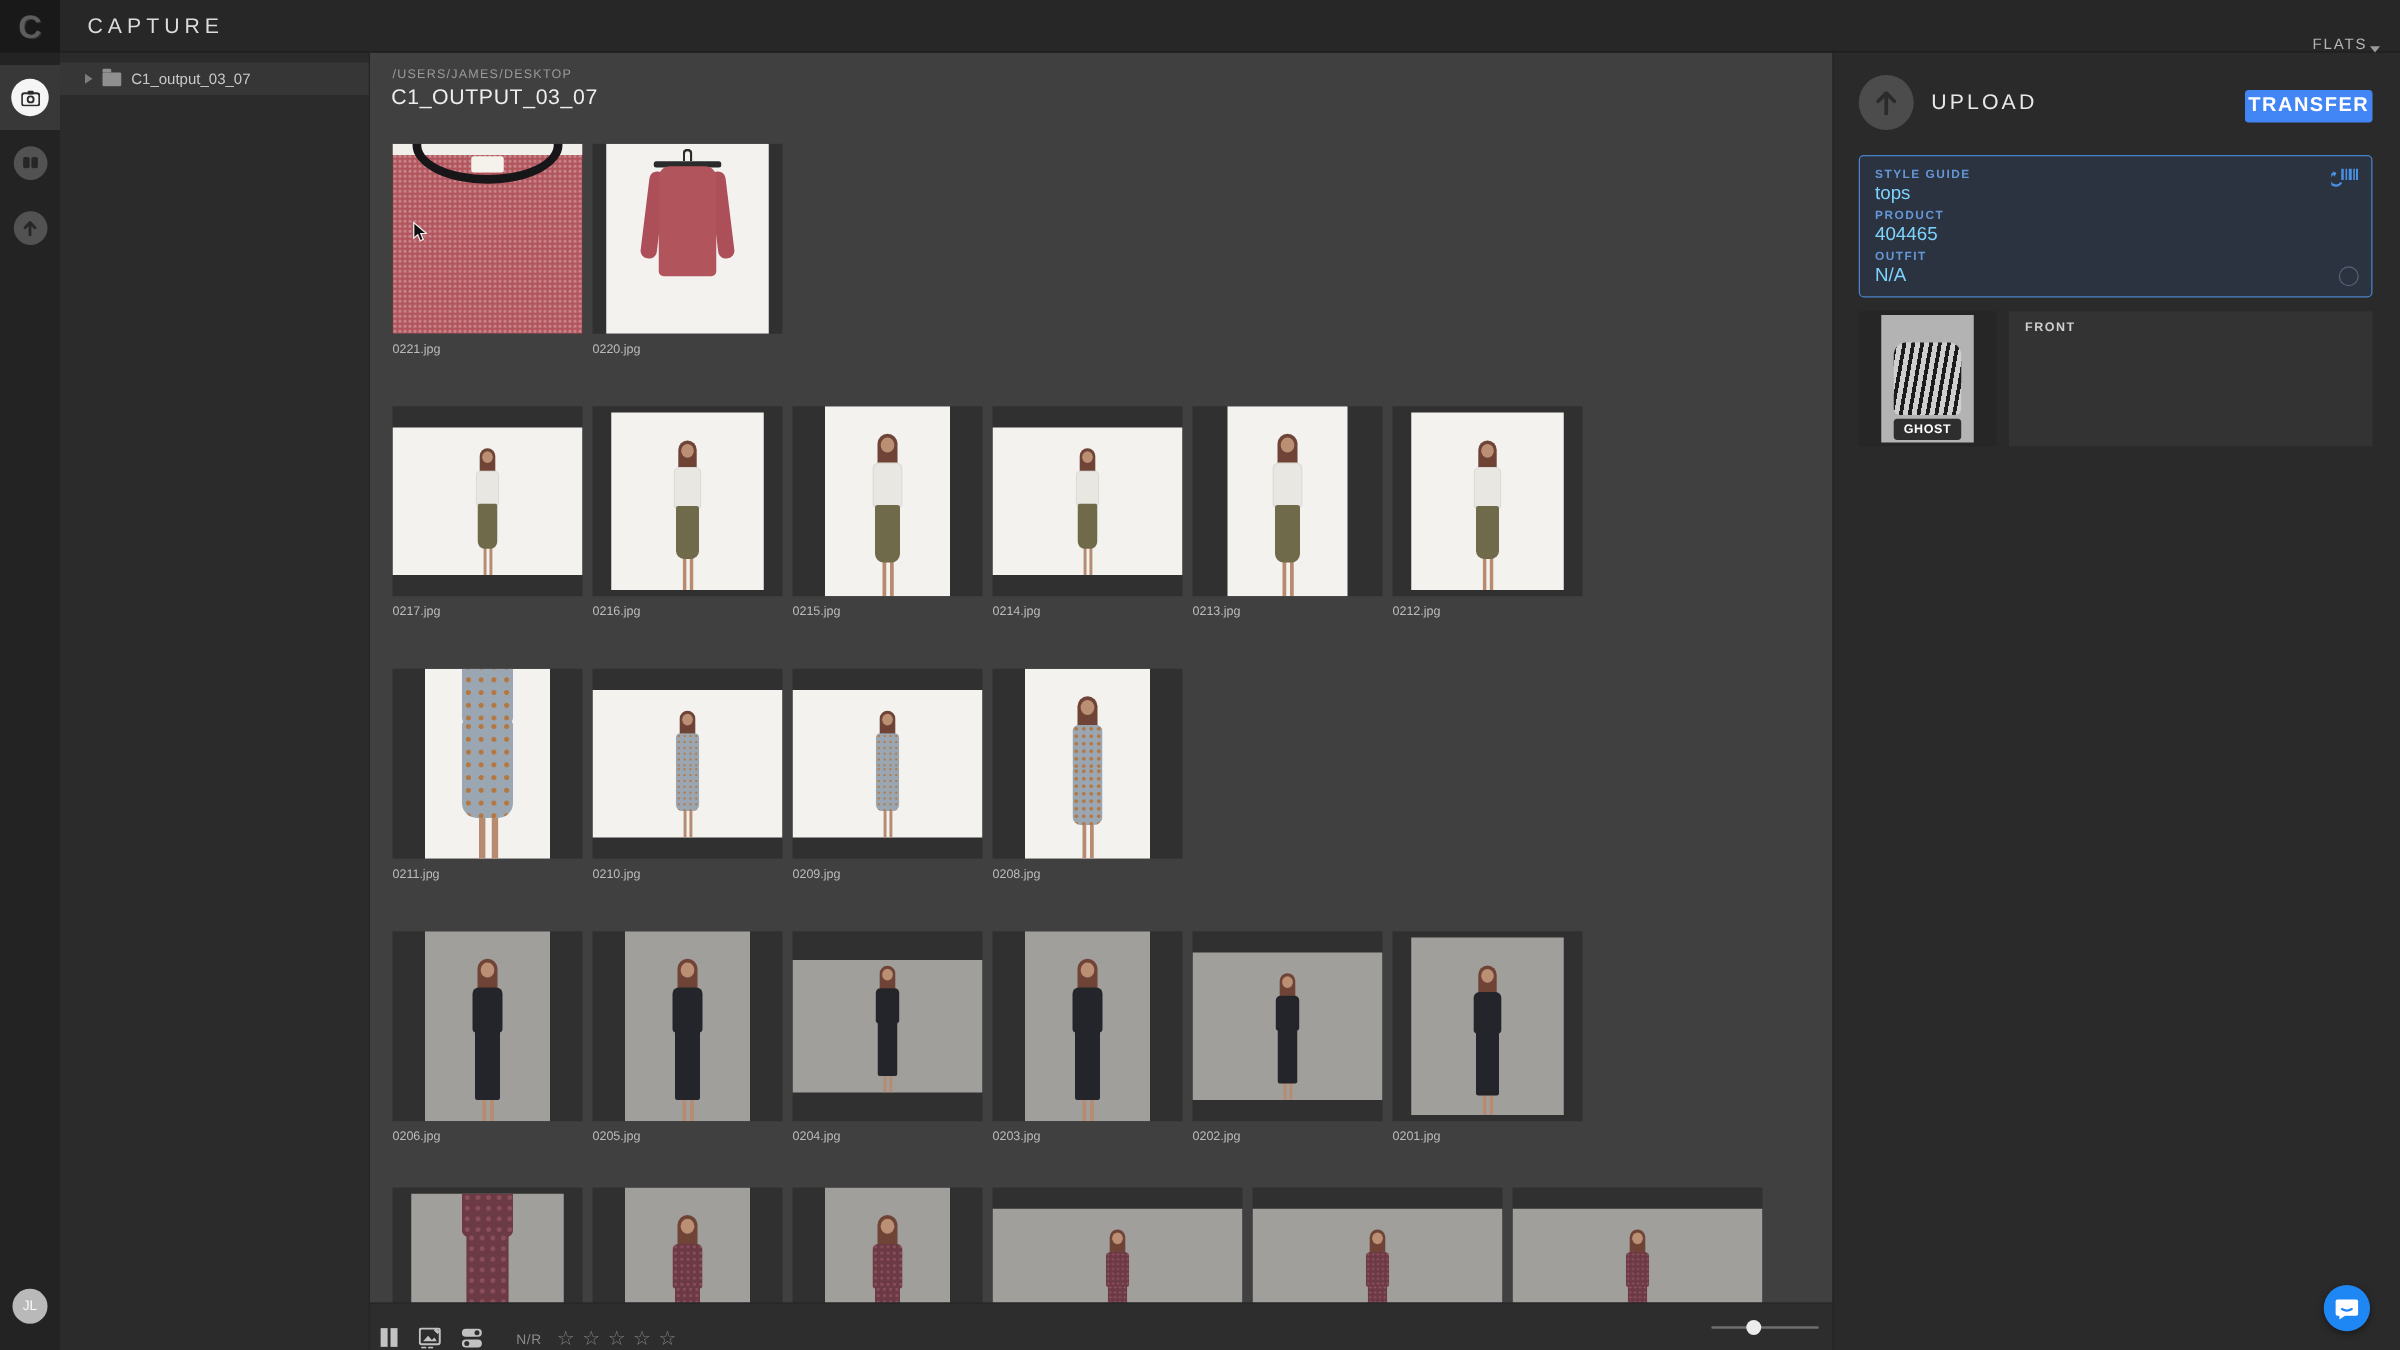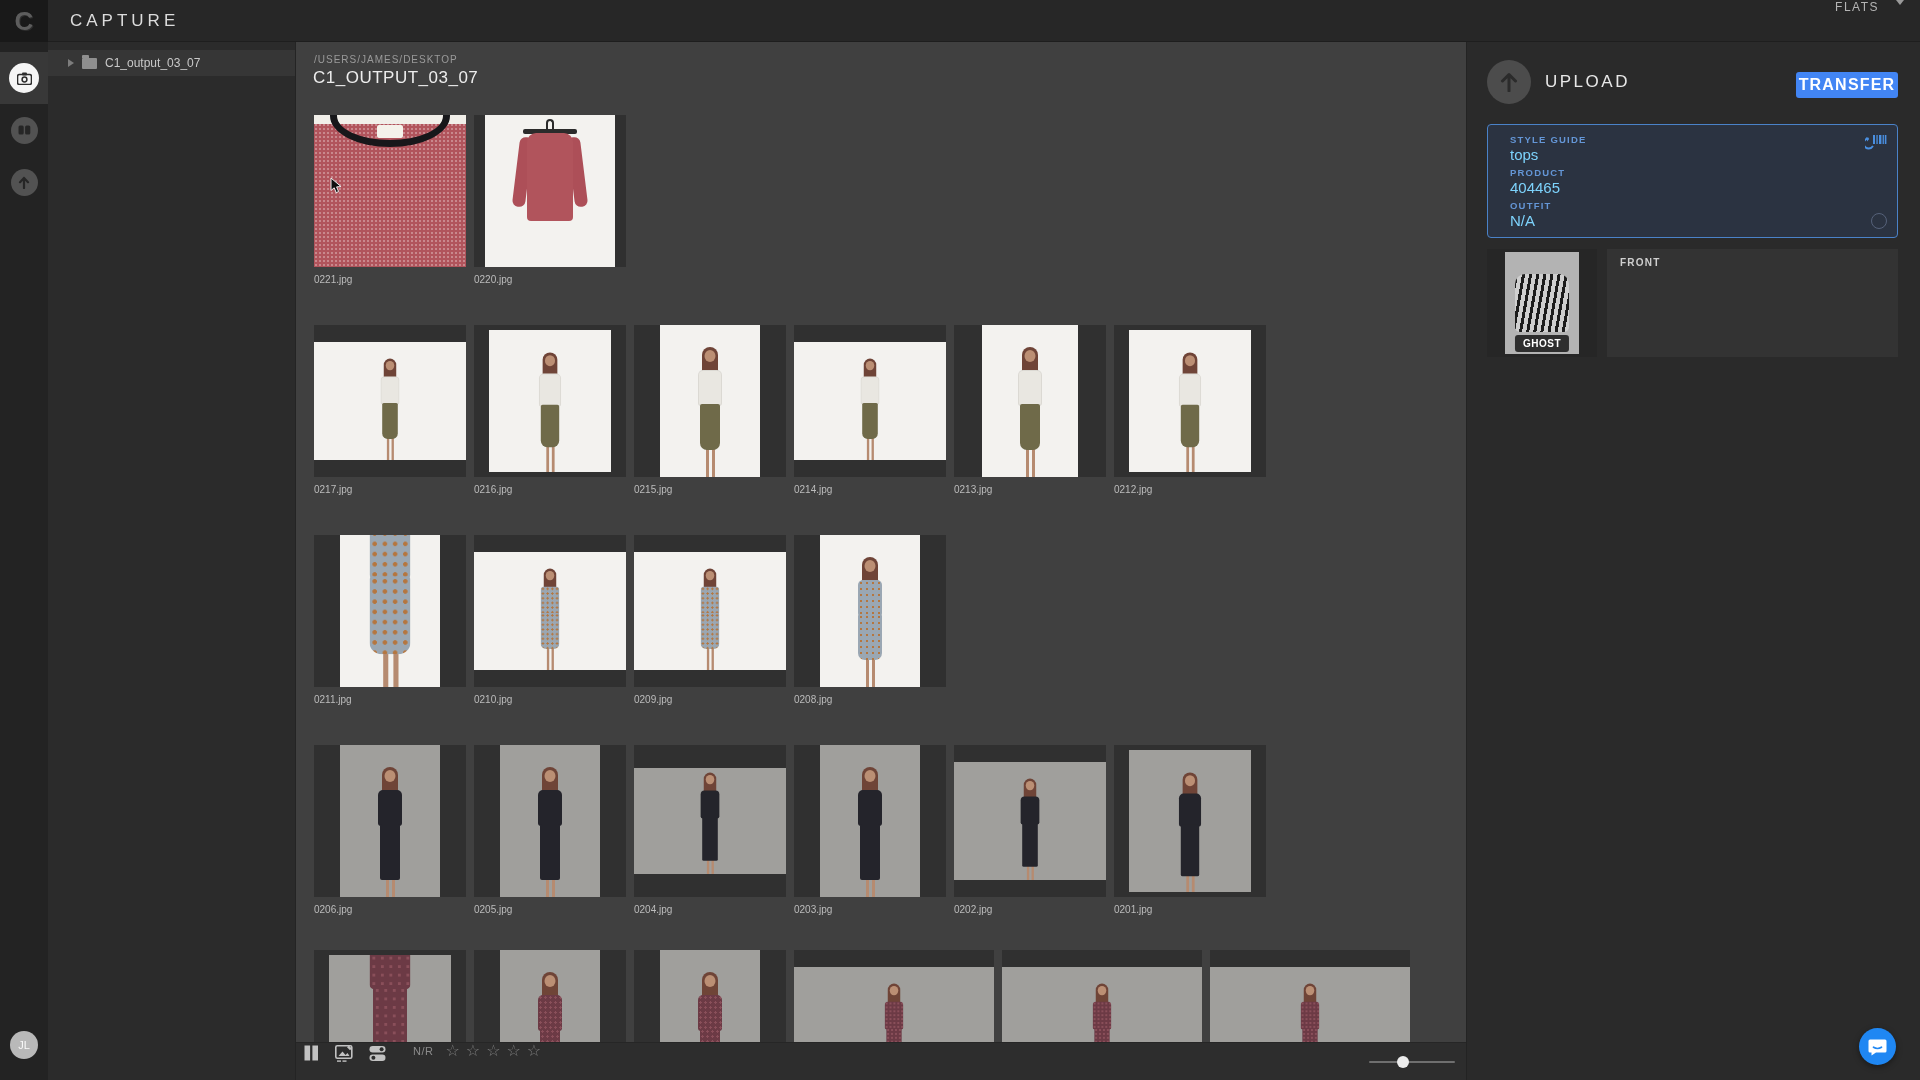--- a/index.html
+++ b/index.html
@@ -4,21 +4,21 @@
 <style>
   * { margin:0; padding:0; box-sizing:border-box; }
   html,body { width:1920px; height:1080px; overflow:hidden; background:#2a2a2a;
     font-family:"Liberation Sans", sans-serif; -webkit-font-smoothing:antialiased; }
 
   
   .topbar { position:absolute; left:0; top:0; width:1920px; height:42px; background:#272727; border-bottom:1px solid #1e1e1e; z-index:30; }
   .logo-block { position:absolute; left:0; top:0; width:48px; height:42px; background:#191919; display:flex; align-items:center; justify-content:center; }
   .logo-c { font-size:26px; font-weight:bold; color:#5d5d5d; text-shadow:1px 1px 0 #2e2e2e; }
   .app-title { position:absolute; left:70px; top:0; height:42px; display:flex; align-items:center; font-size:17px; letter-spacing:4px; color:#dcdcdc; }
-  .flats { position:absolute; right:16px; top:0; height:42px; display:flex; align-items:flex-start; gap:17px; font-size:12px; letter-spacing:1.5px; color:#b4b4b4; cursor:pointer; }
+  .flats { position:absolute; right:16px; top:0; height:42px; display:flex; align-items:flex-end; gap:2px; font-size:12px; letter-spacing:1.5px; color:#b4b4b4; cursor:pointer; }
   .caret-down { width:0; height:0; border-left:4px solid transparent; border-right:4px solid transparent; border-top:5px solid #9a9a9a; }
 
   
   .rail { position:absolute; left:0; top:42px; width:48px; height:1038px; background:#232323; z-index:25; }
   .rail-item { position:absolute; left:0; width:48px; height:52px; display:flex; align-items:center; justify-content:center; cursor:pointer; }
   .rail-item.sel { background:#383838; }
   .circle-ico { border-radius:50%; display:flex; align-items:center; justify-content:center; }
   .cam-circle { width:30px; height:30px; background:#f5f5f5; }
   .gray-circle { width:27px; height:27px; background:#525252; }
   .avatar { position:absolute; left:10px; top:989px; width:28px; height:28px; border-radius:50%; background:#b9b9b9; color:#fafafa; font-size:11px; display:flex; align-items:center; justify-content:center; cursor:pointer; }
@@ -80,36 +80,36 @@
   .flat-closeup .tag { position:absolute; top:10px; left:63px; width:26px; height:13px; background:#f4f2ea; border-radius:2px; }
   .hanger-shot { width:130px; height:152px; background:#f3f2ef; position:relative; }
   .hanger-shot .hook { position:absolute; top:4px; left:61px; width:8px; height:10px; border:2px solid #2b2b2b; border-bottom:none; border-radius:5px 5px 0 0; }
   .hanger-shot .bar { position:absolute; top:14px; left:38px; width:54px; height:5px; background:#2b2b2b; border-radius:2px; }
   .hanger-shot .bodyy { position:absolute; top:18px; left:42px; width:46px; height:88px; background:#b1545c; border-radius:9px 9px 4px 4px; }
   .hanger-shot .slv { position:absolute; top:22px; width:13px; height:70px; background:#ad4f58; border-radius:6px; }
   .slvL { left:31px; transform:rotate(7deg); } .slvR { left:86px; transform:rotate(-7deg); }
   .cursor-arrow { position:absolute; left:16px; top:62px; z-index:3; }
 
   
-  .footer { position:absolute; left:296px; top:1042px; width:1170px; height:38px; background:#2d2d2d; border-top:1px solid #262626; display:flex; align-items:flex-start; z-index:15; }
+  .footer { position:absolute; left:296px; top:1042px; width:1170px; height:38px; background:#2d2d2d; border-top:1px solid #262626; display:flex; align-items:flex-end; z-index:15; }
   .ftool { display:flex; align-items:center; gap:13px; padding-left:5px; }
   .fico { width:20px; height:20px; display:flex; align-items:center; justify-content:center; cursor:pointer; }
   .rating { display:flex; align-items:center; margin-left:26px; gap:6px; }
   .nr { font-size:11px; color:#8a8a8a; letter-spacing:.5px; margin-right:6px; }
   .star { font-size:16px; color:#7d7d7d; cursor:pointer; line-height:1; }
   .zoom-slider { position:absolute; left:1073px; top:0; height:38px; width:86px; display:flex; align-items:center; cursor:pointer; }
   .zs-track { width:100%; height:2px; background:#6f6f6f; border-radius:1px; position:relative; }
   .zs-handle { position:absolute; left:28px; top:-5px; width:12px; height:12px; border-radius:50%; background:#ececec; }
 
   
   .panel { position:absolute; left:1466px; top:42px; width:454px; height:1038px; background:#2a2a2a; border-left:1px solid #232323; z-index:20; }
   .up-circle { position:absolute; left:20px; top:18px; width:44px; height:44px; border-radius:50%; background:#4c4c4c; display:flex; align-items:center; justify-content:center; }
   .up-title { position:absolute; left:78px; top:30px; font-size:17px; letter-spacing:2.5px; color:#e8e8e8; }
   .transfer-btn { position:absolute; right:22px; top:30px; width:102px; height:26px; background:#4285f4; border:none; border-radius:3px; color:#fff; font-size:16px; font-weight:bold; letter-spacing:1.2px; cursor:pointer; font-family:"Liberation Sans",sans-serif; }
-  .card { position:absolute; left:20px; right:22px; top:82px; height:114px; background:#2b3341; border:1px solid #4a82c8; border-radius:4px; padding:9px 22px; }
+  .card { position:absolute; left:20px; right:22px; top:82px; height:114px; background:#2b3341; border:1px solid #4a82c8; border-radius:4px; padding:9px 12px; }
   .fld-label { font-size:9.5px; font-weight:bold; letter-spacing:1.2px; color:#6496d6; }
   .fld-value { font-size:15px; color:#7dd3fc; margin:1px 0 4px 0; }
   .scan-ico { position:absolute; top:8px; right:10px; cursor:pointer; }
   .radio-o { position:absolute; bottom:8px; right:10px; width:16px; height:16px; border:1.5px solid #56627a; border-radius:50%; cursor:pointer; }
   .shot-row { position:absolute; left:20px; right:22px; top:207px; height:108px; display:flex; }
   .ghost-col { width:110px; height:108px; background:#262626; display:flex; align-items:center; justify-content:center; position:relative; flex:none; }
   .ghost-photo { width:74px; height:102px; background:#b3b3b3; position:relative; display:flex; align-items:center; justify-content:center; }
   .zebra { width:54px; height:58px; border-radius:10px 10px 5px 5px; background:repeating-linear-gradient(100deg, #1c1c1c 0 3px, #cfcfcf 3px 7px); }
   .ghost-badge { position:absolute; bottom:5px; left:50%; transform:translateX(-50%); background:#2e2e2e; border-radius:3px; padding:3px 8px; font-size:10px; font-weight:bold; color:#fff; letter-spacing:.5px; }
   .front-panel { margin-left:10px; flex:1; height:108px; background:#333333; position:relative; }

